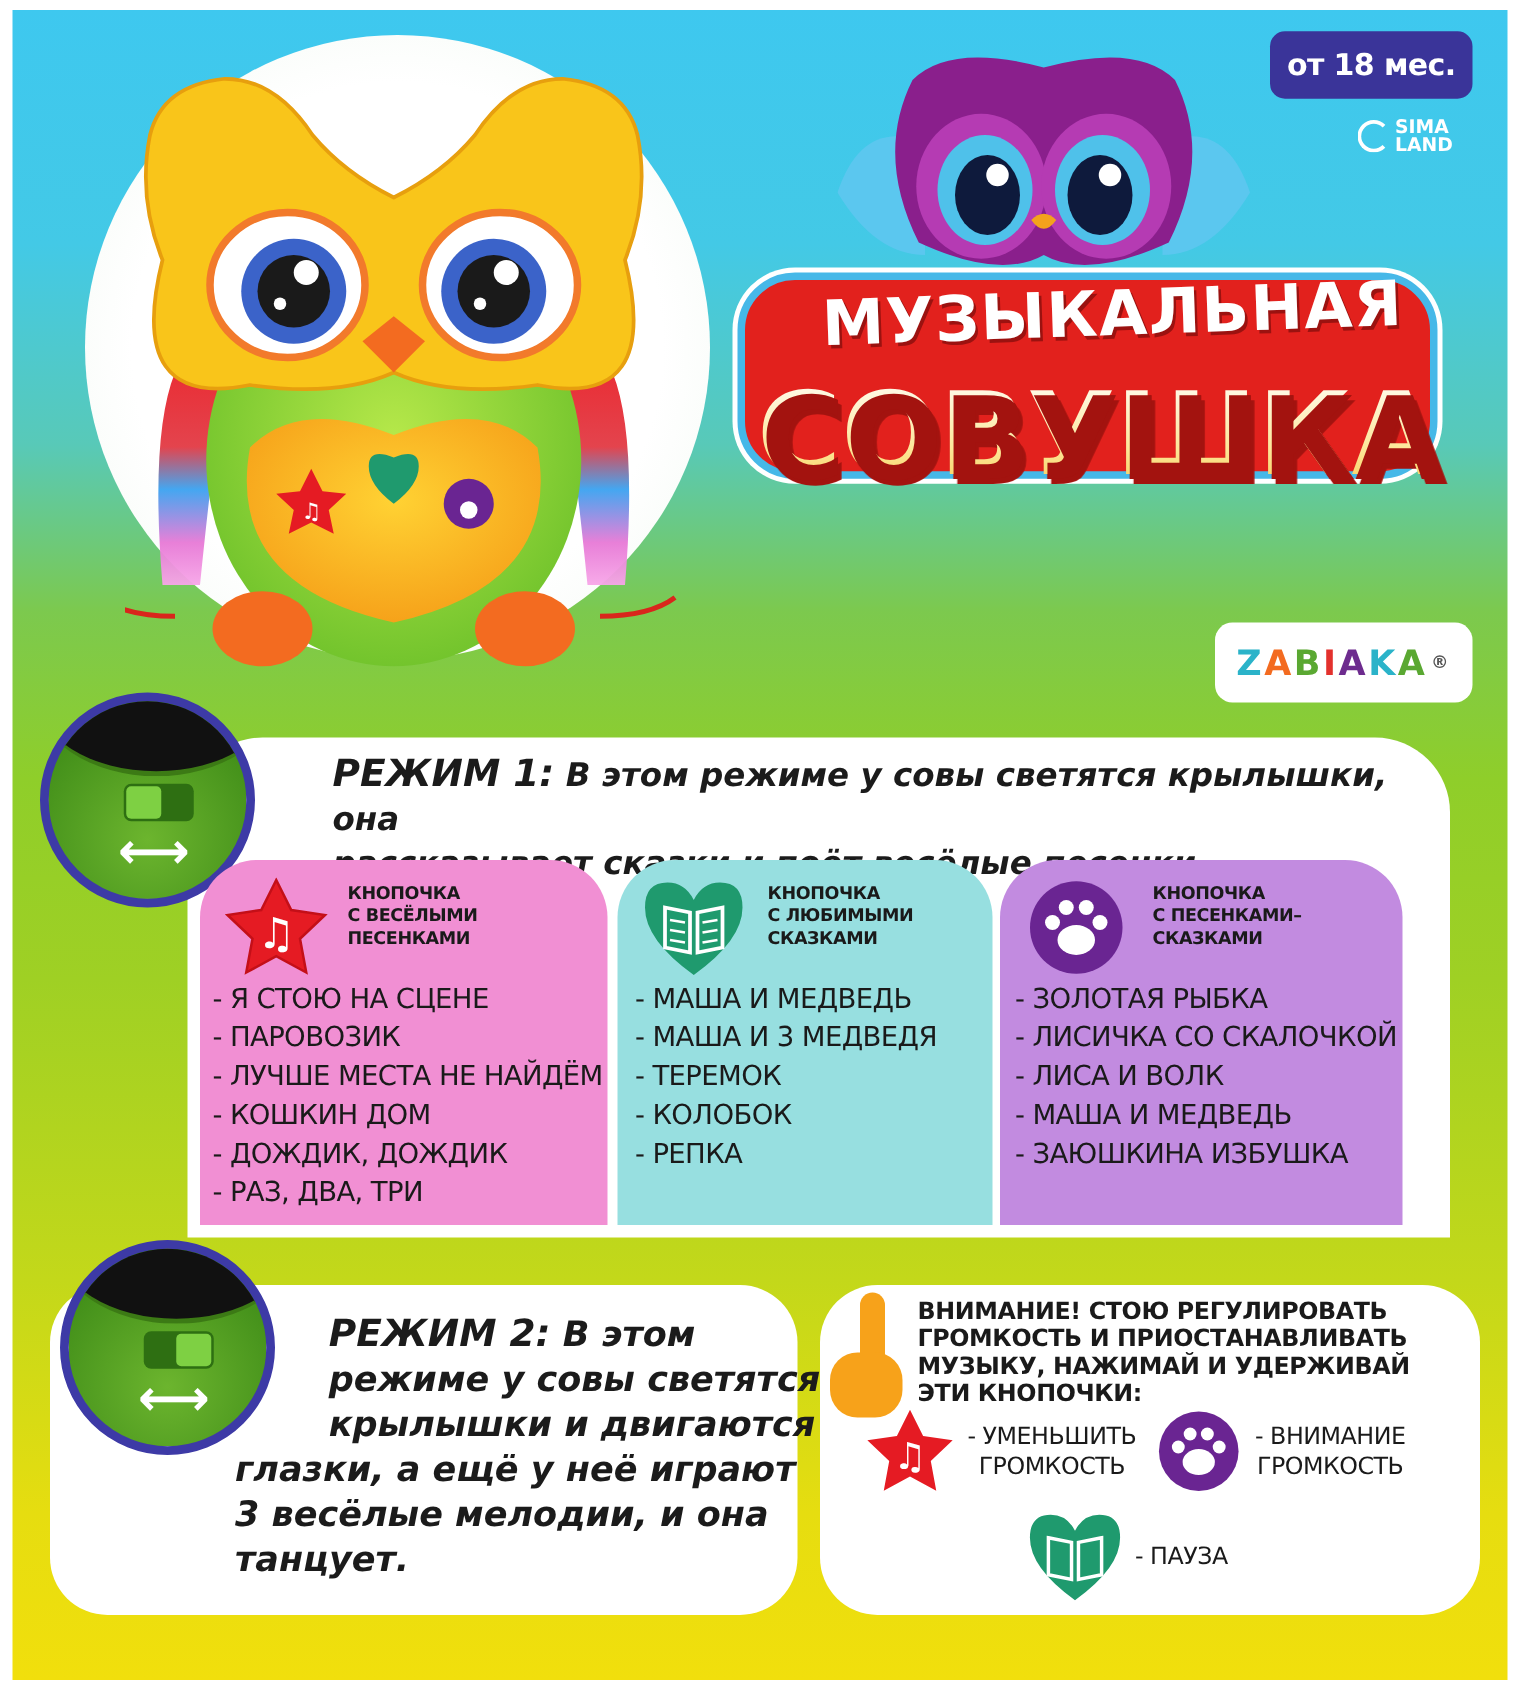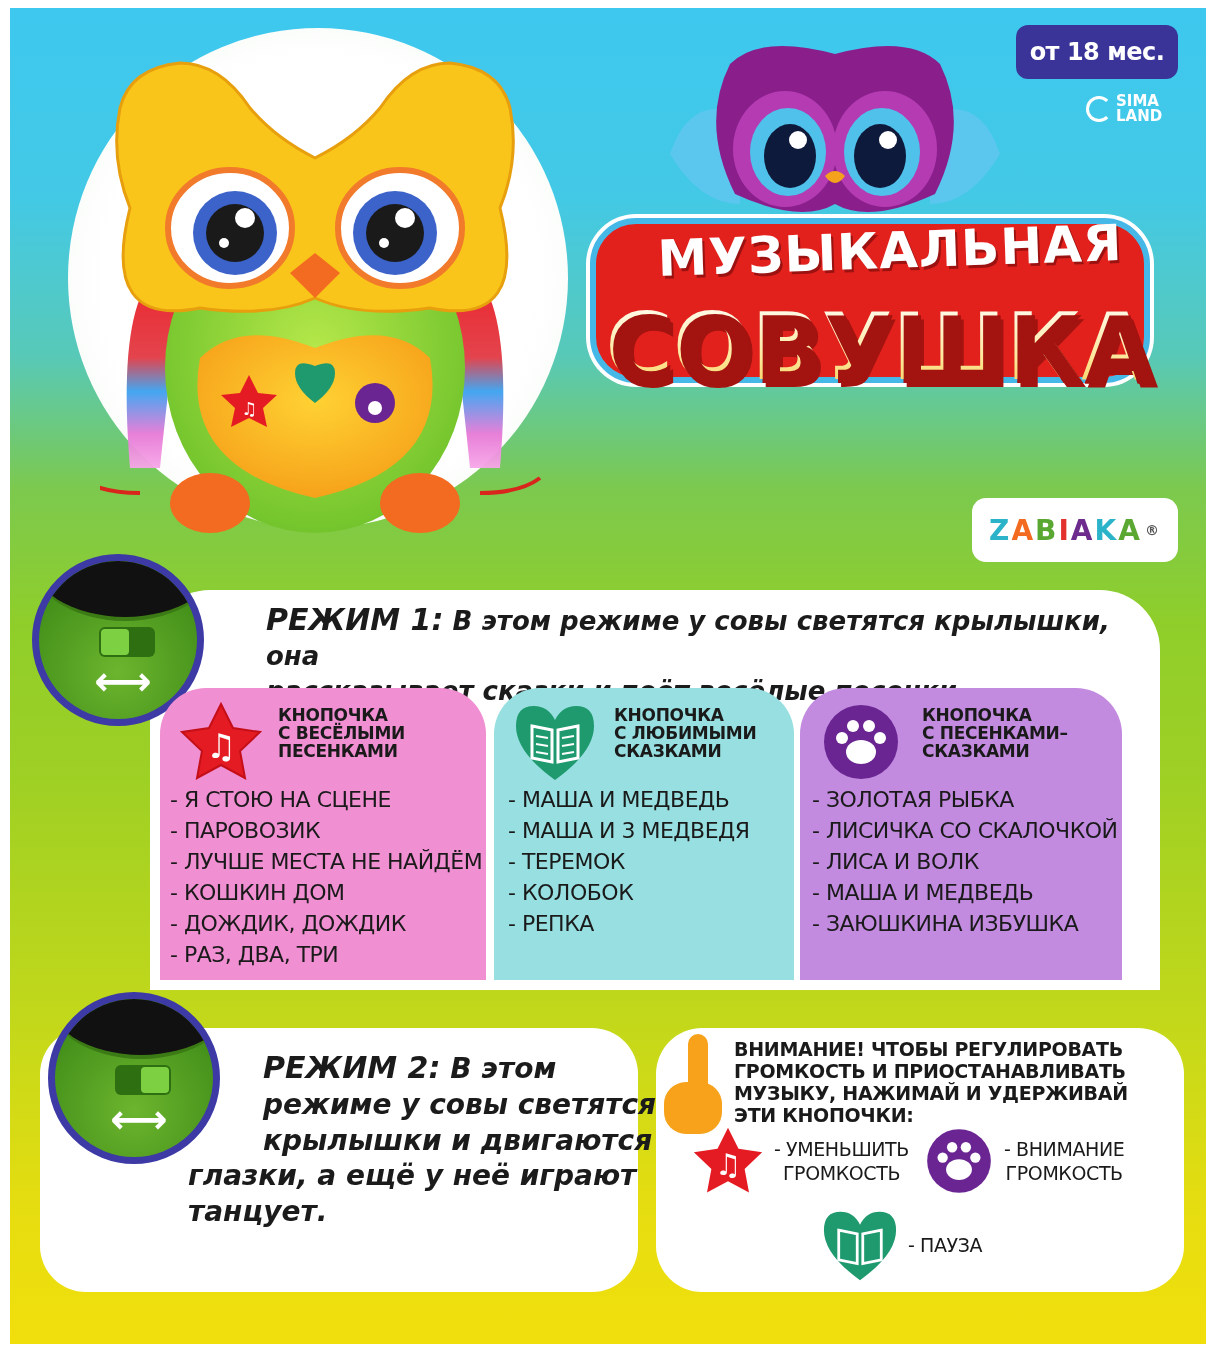--- a/index.html
+++ b/index.html
@@ -86,21 +86,21 @@
   .mode-text { position: absolute; font-size: 26px; font-weight: bold; color: #1b1b1b; line-height: 35px; font-style: italic; }
   .mode-text .lead { font-size: 30px; }
 
   .column {
     position: absolute; top: 680px; height: 292px; border-radius: 46px 46px 0 0; padding: 0;
   }
   .col-pink { left: 150px; width: 326px; background: #f18fd3; }
   .col-teal { left: 484px; width: 300px; background: #97dfe0; }
   .col-purple { left: 790px; width: 322px; background: #c28be0; }
 
-  .col-header { position: absolute; left: 118px; top: 18px; font-size: 17px; font-weight: bold; line-height: 18px; color: #1a1a1a; text-transform: uppercase; letter-spacing: -0.3px; }
+  .col-header { position: absolute; left: 118px; top: 18px; font-size: 14px; font-weight: bold; line-height: 18px; color: #1a1a1a; text-transform: uppercase; letter-spacing: -0.3px; }
   .col-icon { position: absolute; left: 18px; top: 14px; width: 86px; height: 80px; }
   .col-list { position: absolute; left: 10px; top: 96px; list-style: none; font-size: 22px; line-height: 31px; color: #1a1a1a; letter-spacing: -0.5px; white-space: nowrap; }
 
   
   .panel2 {
     position: absolute; left: 30px; top: 1020px; width: 598px; height: 264px;
     background: #fff; border-radius: 46px;
   }
   .panel3 {
     position: absolute; left: 646px; top: 1020px; width: 528px; height: 264px;
@@ -294,30 +294,31 @@
       </div>
     <div class="arrow">⟷</div>
   </div>
   <div class="mode-text" style="left:232px; top:1042px; font-size:28px; line-height:36px;margin-left:21px;">
     <div><span class="lead">РЕЖИМ 2:</span> <span>В этом</span></div>
     <div>режиме у совы светятся</div>
     <div>крылышки и двигаются</div>
   </div>
   <div class="mode-text" style="left:178px; top:1150px; font-size:28px; line-height:36px;">
     <div>глазки, а ещё у неё играют</div>
+    <div>3 весёлые мелодии, и она</div>
     <div>танцует.</div>
   </div>
 
   <div class="panel3"></div>
   <svg class="finger" viewBox="0 0 72 108">
     <rect x="30" y="2" width="20" height="60" rx="10" fill="#f7a21a"></rect>
     <rect x="6" y="50" width="58" height="52" rx="22" fill="#f7a21a"></rect>
   </svg>
   <div class="attention">
-    <div>ВНИМАНИЕ! ЧТОБЫ РЕГУЛИРОВАТЬ</div>
+    <div>ВНИМАНИЕ! СТОЮ РЕГУЛИРОВАТЬ</div>
     <div>ГРОМКОСТЬ И ПРИОСТАНАВЛИВАТЬ</div>
     <div>МУЗЫКУ, НАЖИМАЙ И УДЕРЖИВАЙ</div>
     <div>ЭТИ КНОПОЧКИ:</div>
   </div>
 
   <div class="legend-item" style="left:680px; top:1118px;">
     <svg width="76" height="70" viewBox="0 0 86 80">
       <path d="M43 2 l12 24 l27 4 l-20 19 l5 27 l-24 -13 l-24 13 l5 -27 l-20 -19 l27 -4 Z" fill="#e51b23"></path>
       <text x="43" y="56" font-size="34" fill="#fff" text-anchor="middle">♫</text>
     </svg>

